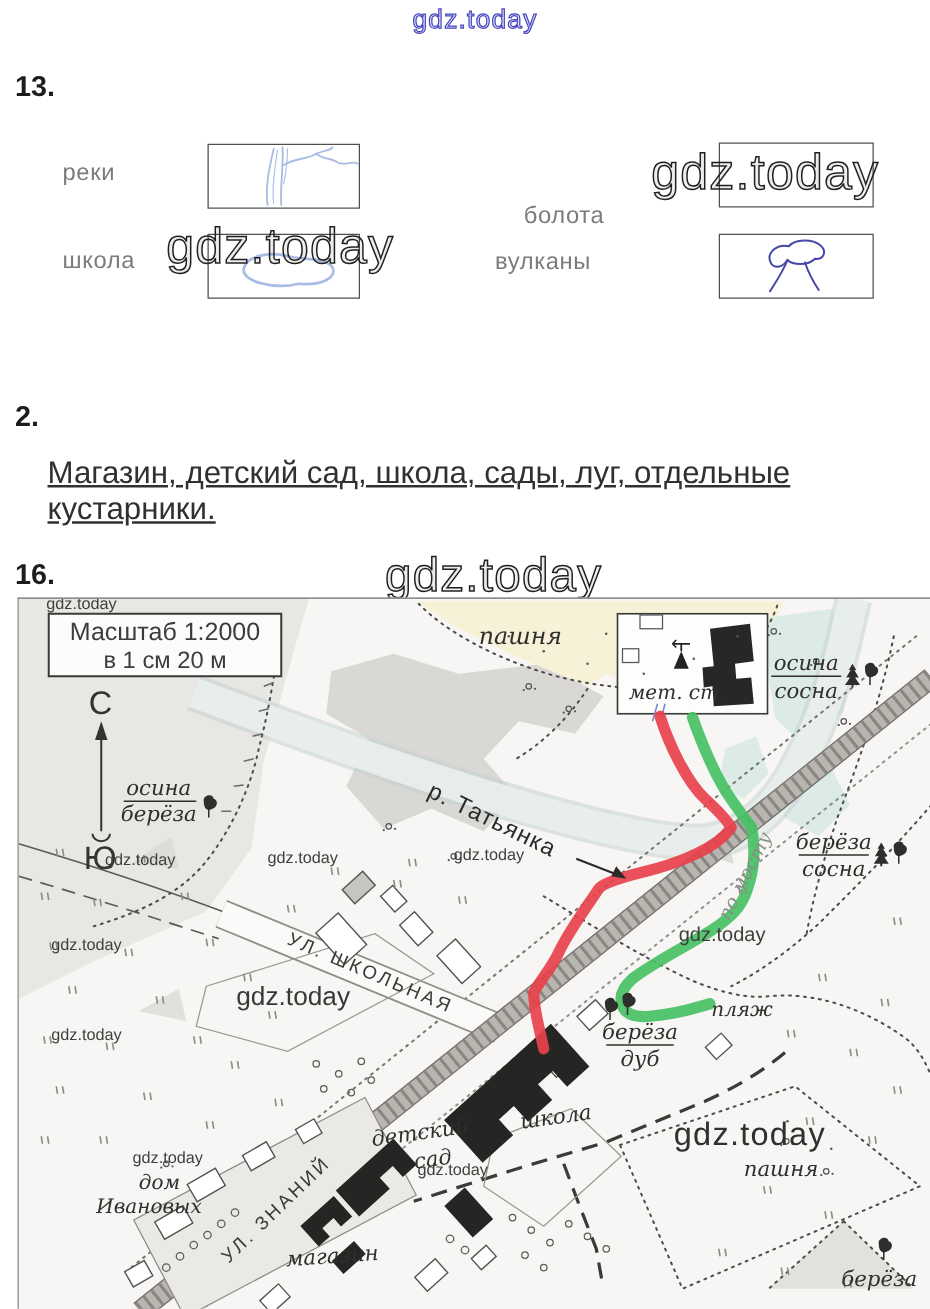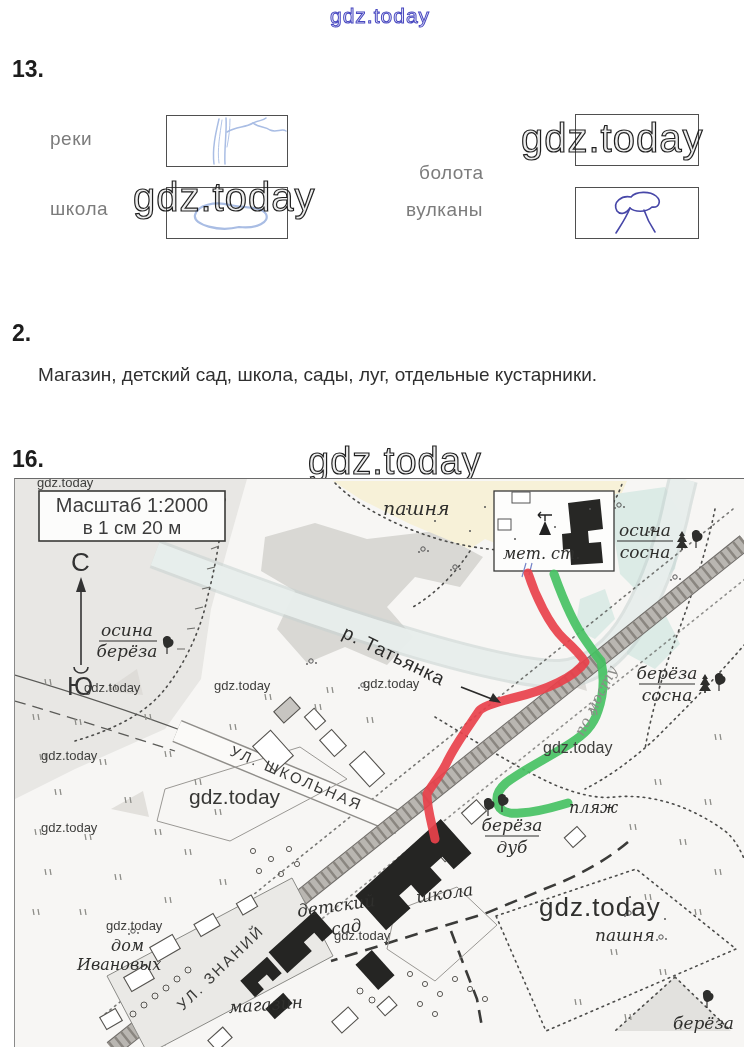--- a/index.html
+++ b/index.html
@@ -2,21 +2,21 @@
 <html><head>
 <meta charset="utf-8">
 <style>
   html,body{margin:0;padding:0;background:#fff;}
   body{width:744px;height:1047px;position:relative;overflow:hidden;
        font-family:"Liberation Sans",sans-serif;}
   .abs{position:absolute;}
   .tnum{font-weight:bold;font-size:23px;color:#1d1d1d;}
   .symlabel{font-size:19px;color:#7c7c7c;letter-spacing:.5px;}
   .symbox{position:absolute;width:120px;height:50px;border:1.6px solid #4f4f4f;background:#fff;}
-  .answer{font-size:19px;color:#303030;}
+  .answer{font-size:25px;color:#303030;text-decoration:underline;}
   .wm-outline{font-family:"Liberation Sans",sans-serif;color:rgba(0,0,0,.07);
       -webkit-text-stroke:1.2px #1f1f1f;letter-spacing:1px;white-space:nowrap;}
   .wm-blue{color:rgba(74,74,194,.12);-webkit-text-stroke:1px #4848c0;}
   .mapwrap{position:absolute;left:14px;top:478px;width:730px;height:569px;
       border-top:1.5px solid #6a6a6a;border-left:1px solid #8a8a8a;background:#f7f6f4;overflow:hidden;}
   
   .mi{font:italic 16px "DejaVu Serif",serif;fill:#2f2f2d;}
   .mi17{font:italic 17px "DejaVu Serif",serif;fill:#2f2f2d;}
   .mi19{font:italic 19px "DejaVu Serif",serif;fill:#2f2f2d;}
   .street{font:15px "Liberation Sans",sans-serif;fill:#3a3a38;letter-spacing:2.5px;}
@@ -51,21 +51,21 @@
 <div class="abs symlabel" style="left:419px;top:126px;margin-top:36px;">болота</div>
 <div class="symbox" style="left:575px;top:114px;width:122px;"></div>
 <div class="abs wm-outline" style="left:521px;top:116px;font-size:40px;">gdz.today</div>
 
 <div class="abs symlabel" style="left:50px;top:198px;">школа</div>
 <div class="symbox" style="left:166px;top:187px;">
   <svg width="120" height="50" viewBox="0 0 120 50">
     <path d="M28,27 C30,17 48,13 63,17 C76,20 94,18 99,26 C103,34 90,41 72,39 C52,44 26,37 28,27 Z" fill="none" stroke="#a9bde4" stroke-width="2.2" stroke-linecap="round"></path>
   </svg>
 </div>
-<div class="abs symlabel" style="left:406px;top:199px;">вулканы</div>
+<div class="abs symlabel" style="left:396px;top:199px;">вулканы</div>
 <div class="symbox" style="left:575px;top:187px;width:122px;">
   <svg width="122" height="50" viewBox="0 0 122 50">
     <g fill="none" stroke="#4747a8" stroke-width="1.6" stroke-linecap="round">
       <path d="M41,23 C36,14 46,7 55,9 C60,3 74,3 80,8 C86,13 83,20 76,19 C70,25 58,24 54,20 C50,26 44,27 41,23 Z"></path>
       <path d="M54,20 C50,30 45,37 40,45"></path>
       <path d="M68,22 C71,31 75,38 79,44"></path>
     </g>
   </svg>
 </div>
 <div class="abs wm-outline" style="left:133px;top:175px;font-size:40px;">gdz.today</div>

